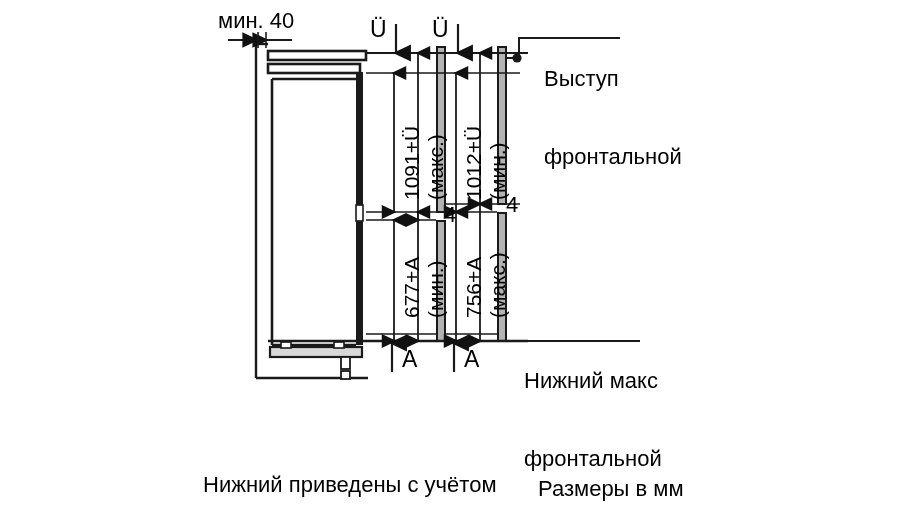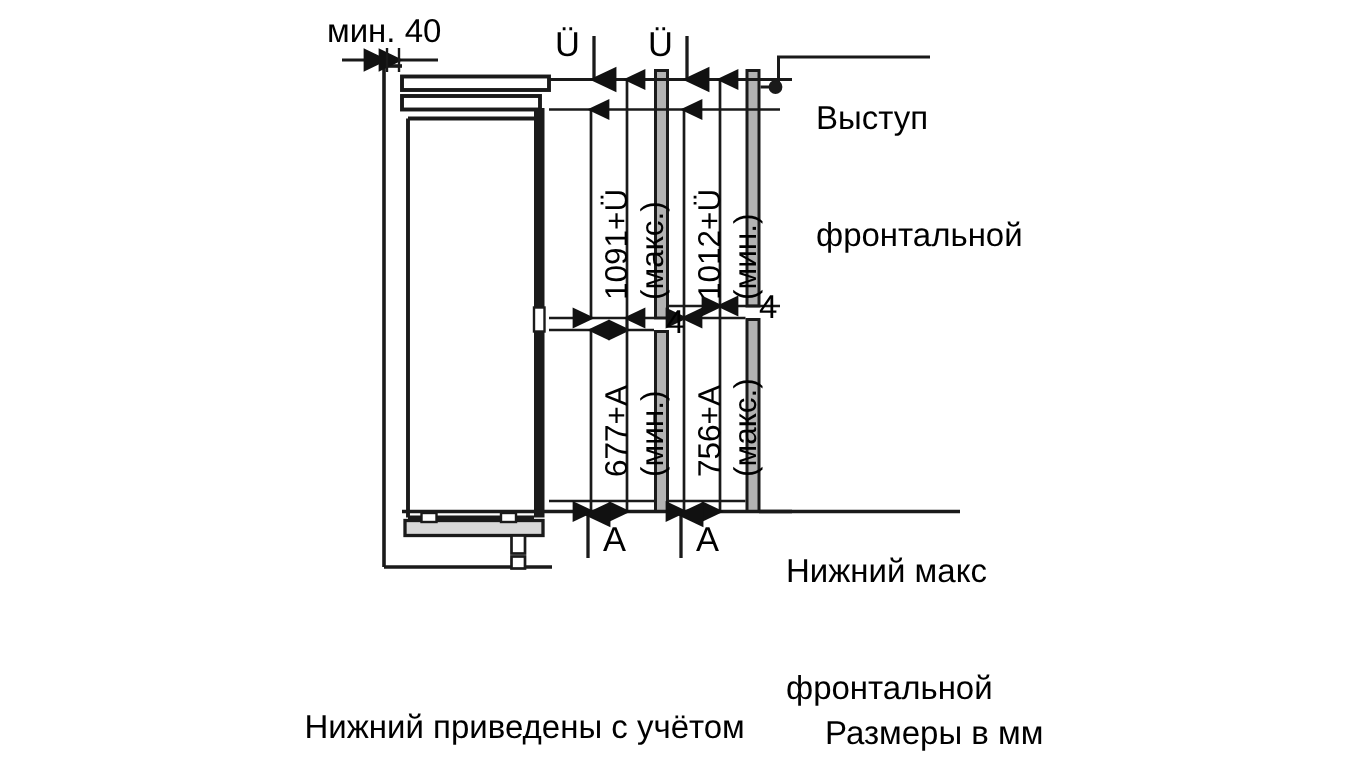--- a/index.html
+++ b/index.html
@@ -23,21 +23,21 @@
   .t-min40{left:218px;top:8px;font-size:22px;font-weight:400;}
   .t-u1{left:370px;top:16px;font-size:23px;}
   .t-u2{left:432px;top:16px;font-size:23px;}
   .t-a1{left:402px;top:346px;font-size:23px;}
   .t-a2{left:464px;top:346px;font-size:23px;}
   .t-four-a{left:444px;top:202px;font-size:22px;}
   .t-four-b{left:506px;top:192px;font-size:22px;}
   .t-protrusion{left:544px;top:14px;font-size:22px;}
   .t-bottomedge{left:524px;top:316px;font-size:22px;}
   .t-note{left:203px;top:420px;font-size:22px;}
-  .t-units{left:538px;top:476px;font-size:22px;margin-left:12px;}
+  .t-units{left:538px;top:476px;font-size:22px;}
   .vtxt{
     position:absolute;
     font-size:21px;
     transform-origin:0 0;
     transform:rotate(-90deg);
     white-space:pre;
   }
   .v-1091{left:400px;top:200px;}
   .v-1091b{left:424px;top:200px;}
   .v-1012{left:462px;top:200px;}

